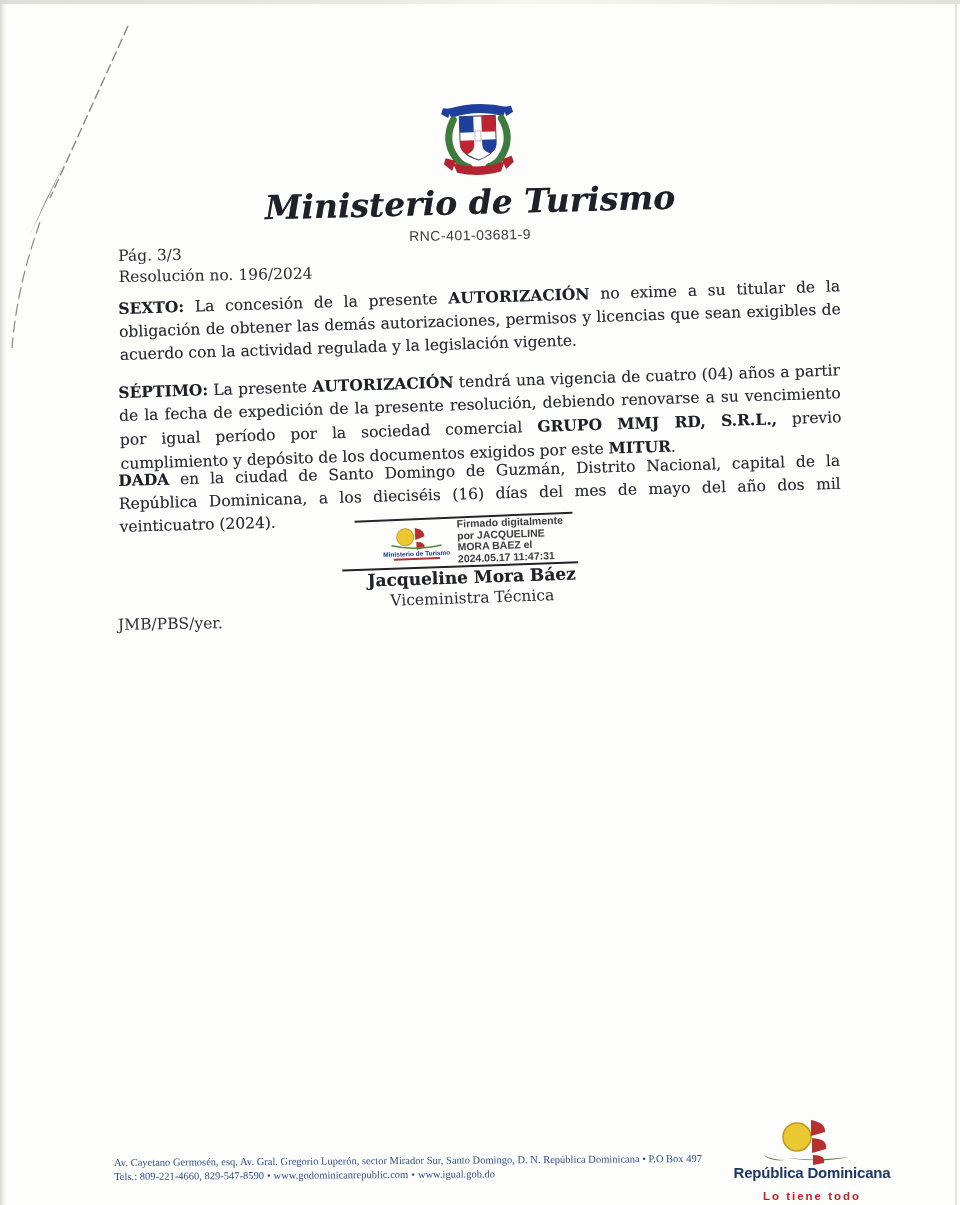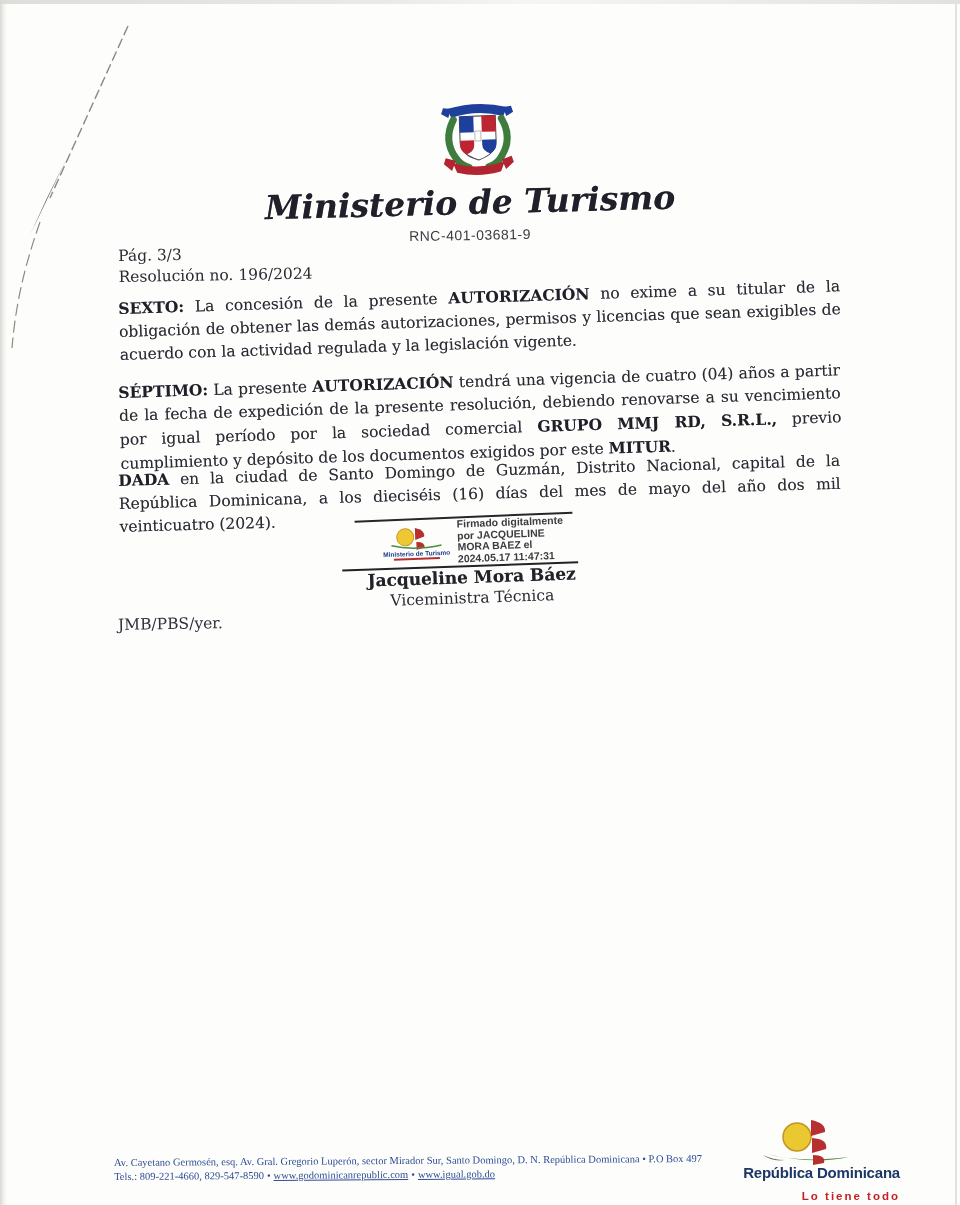--- a/index.html
+++ b/index.html
@@ -79,23 +79,23 @@
 
   
   .reference{position:absolute;left:118px;top:615px;font-size:15.5px;color:#2e2e3a;transform:rotate(-1deg);}
 
   
   .footer-text{
     position:absolute;left:114px;top:1156px;width:630px;
     font-family:"Liberation Serif",serif;font-size:10.5px;line-height:14px;
     color:#2e4d96;transform:rotate(-.4deg);transform-origin:0 0;
   }
-  .f-link{text-decoration:underline;}
+  .f-link{}
   .sep{margin:0 3px;}
-  .brand{position:absolute;left:724px;top:1114px;width:176px;text-align:right;}
+  .brand{position:absolute;left:724px;top:1114px;width:176px;text-align:center;}
   .brand svg{display:block;margin:0 auto;}
   .brand-name{
     font-family:"Liberation Sans",sans-serif;font-weight:bold;font-size:15px;
     letter-spacing:-.2px;color:#1c3667;margin-top:-2px;
   }
   .brand-tag{
     font-family:"Liberation Sans",sans-serif;font-weight:bold;font-size:11.5px;
     letter-spacing:2px;color:#c42127;margin-top:9px;
   }
 </style>

